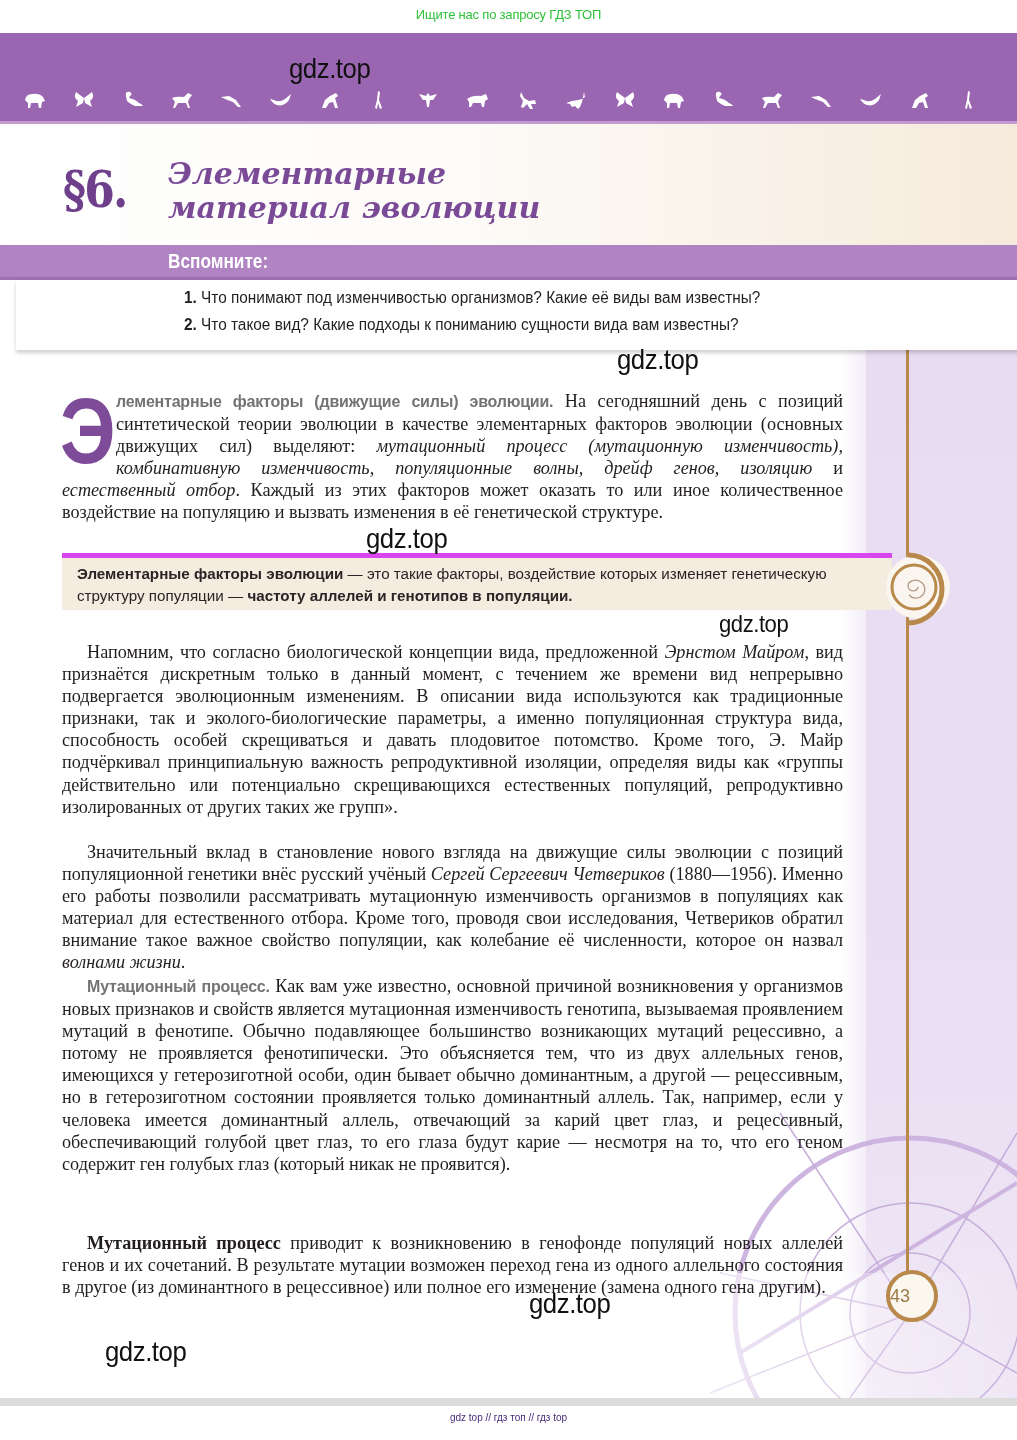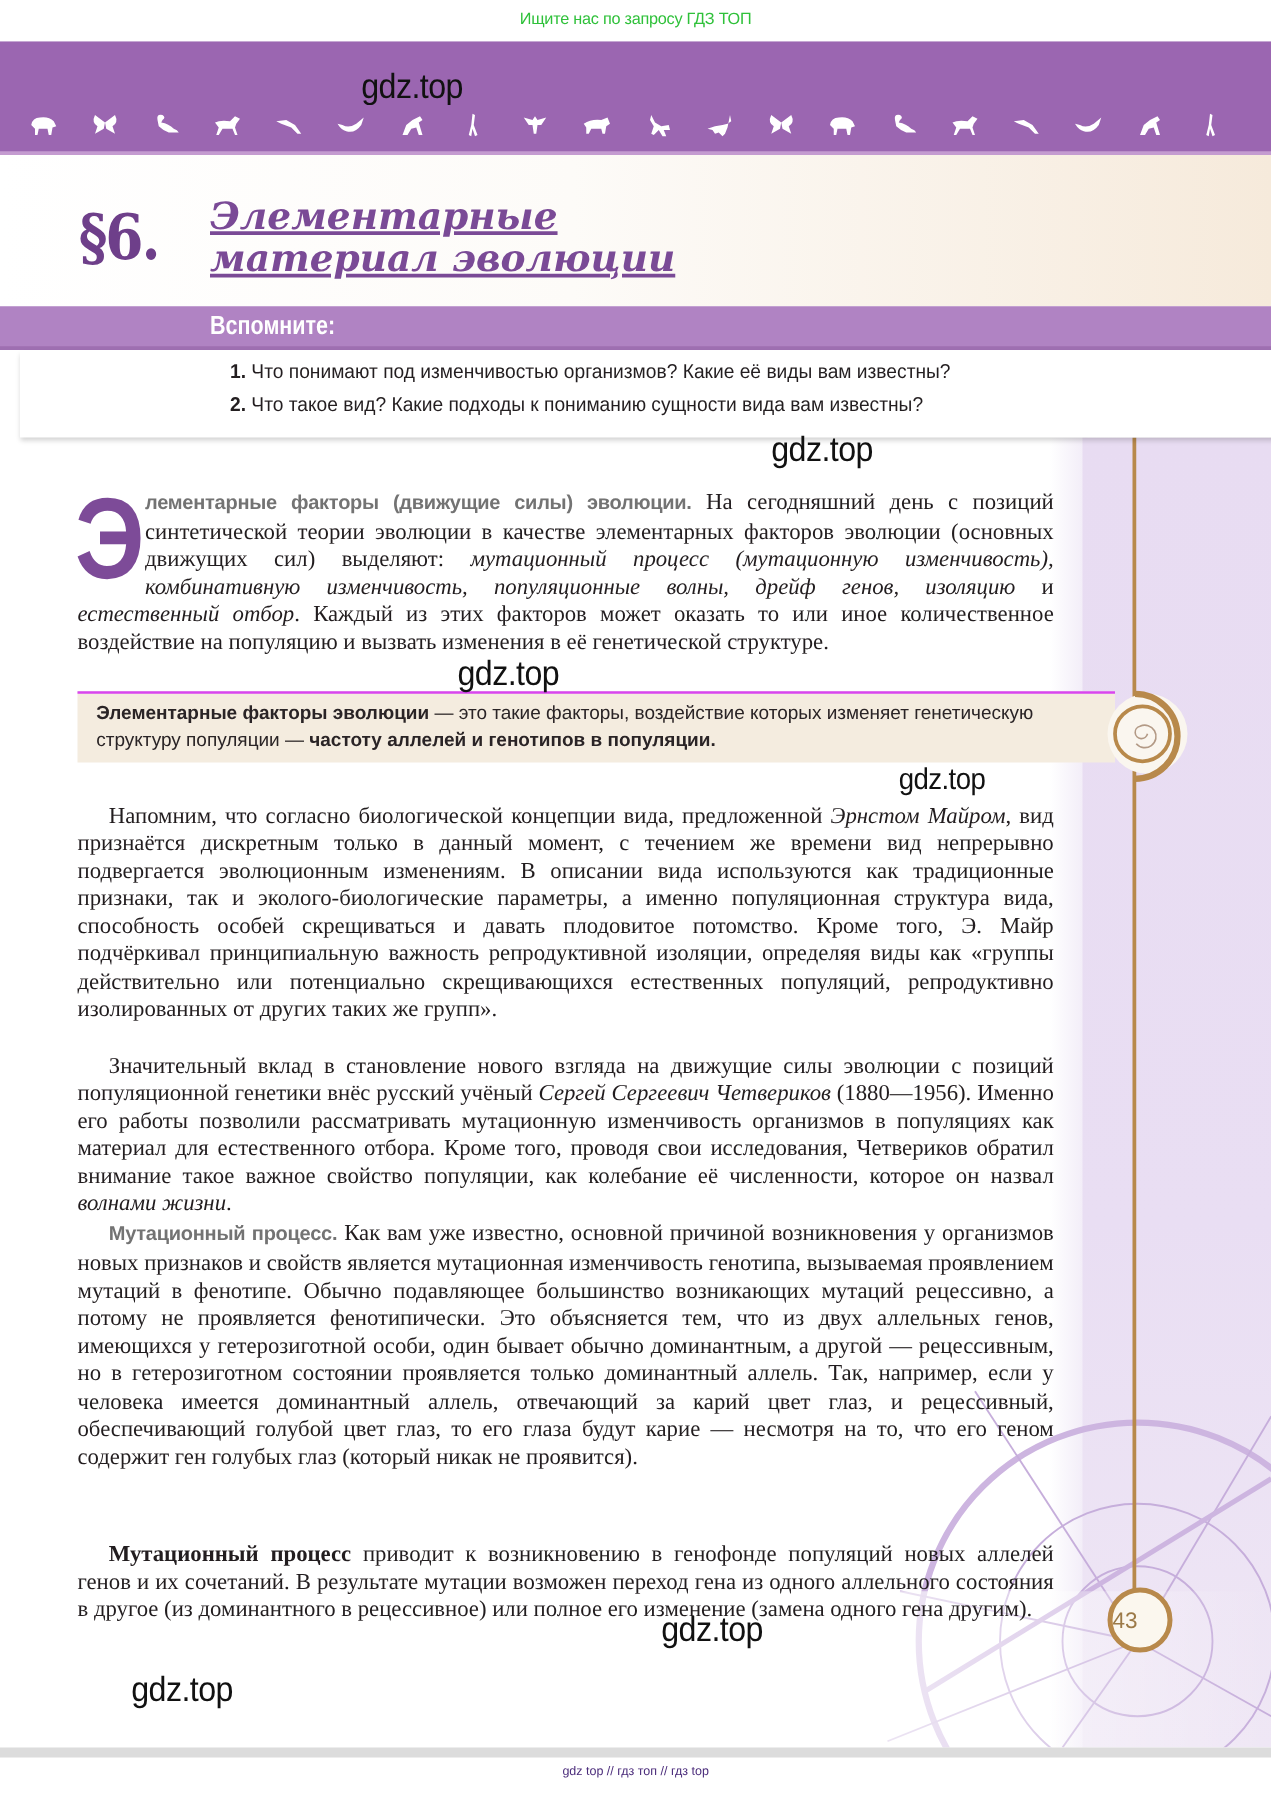--- a/index.html
+++ b/index.html
@@ -21,21 +21,21 @@
   .animal svg { width: 24px; height: 20px; fill: #ffffff; }
   .band-edge { position: absolute; top: 88px; left: 0; width: 1017px; height: 3px; background: #c49bd0; }
 
   
   .title-area { position: absolute; top: 91px; left: 0; width: 1017px; height: 121px;
     background: linear-gradient(90deg, #ffffff 0%, #fdfbf8 45%, #f6eadb 100%); }
   .section-num { position: absolute; left: 63px; top: 36px; font-family: "DejaVu Serif", serif;
     font-weight: bold; font-size: 50px; color: #6e3f8a; letter-spacing: -2px; transform: scaleX(0.88);
     transform-origin: left; }
   .section-title { position: absolute; left: 168px; top: 33px; font-family: "DejaVu Serif", serif;
-    font-style: italic; font-weight: bold; font-size: 30px; line-height: 34px; color: #7a4a96; text-decoration: underline; }
+    font-style: italic; font-weight: bold; font-size: 30px; line-height: 34px; color: #7a4a96; }
 
   .remember-bar { position: absolute; top: 212px; left: 0; width: 1017px; height: 34px; background: #b083c3; }
   .remember-bar-shade { position: absolute; top: 244px; left: 0; width: 1017px; height: 3px; background: #9e6fb1; }
   .remember-label { position: absolute; left: 168px; top: 4px; font-family: "Liberation Sans", sans-serif;
     font-weight: bold; font-size: 21px; color: #ffffff; transform: scaleX(0.82); transform-origin: left; }
 
   .questions { position: absolute; top: 247px; left: 16px; width: 1017px; height: 70px; background: #ffffff;
     box-shadow: 0 3px 4px rgba(0,0,0,0.18); z-index: 3; }
   .question { position: absolute; left: 168px; font-family: "Liberation Sans", sans-serif;
     font-size: 16px; color: #231e20; white-space: nowrap; transform: scaleX(0.96); transform-origin: left; }
@@ -59,21 +59,21 @@
   .body-text p.noindent { text-indent: 0; }
   .purple-sans { font-family: Liberation Sans, sans-serif; font-weight: bold; color: #737373;
     font-size: 16px; letter-spacing: -0.2px; }
   .drop-cap { float: left; font-family: "Liberation Sans", sans-serif; font-weight: bold;
     font-size: 92px; line-height: 70px; color: #7d4b98; margin: 6px 6px 0 -2px; height: 66px; transform: scaleX(0.85);
     transform-origin: left; width: 50px; }
 
   .intro-block { top: 357px; }
 
   .definition { position: absolute; top: 520px; left: 62px; width: 830px; height: 57px;
-    background: #f4ecdf; border-top: 2px solid #d946ef; }
+    background: #f4ecdf; border-top: 5px solid #d946ef; }
   .definition-text { position: absolute; left: 15px; top: 5px; width: 760px; font-family: "Liberation Sans", sans-serif;
     font-size: 15.2px; line-height: 22px; color: #2a2426; }
   .definition-text b { font-weight: bold; }
   .spiral { position: absolute; left: 882px; top: 514px; width: 80px; height: 80px; }
 
   .para-block-1 { top: 608px; }
   .para-block-2 { top: 808px; }
   .para-block-3 { top: 942px; }
   .para-block-4 { top: 1199px; font-family: Liberation Serif, serif; }
 

